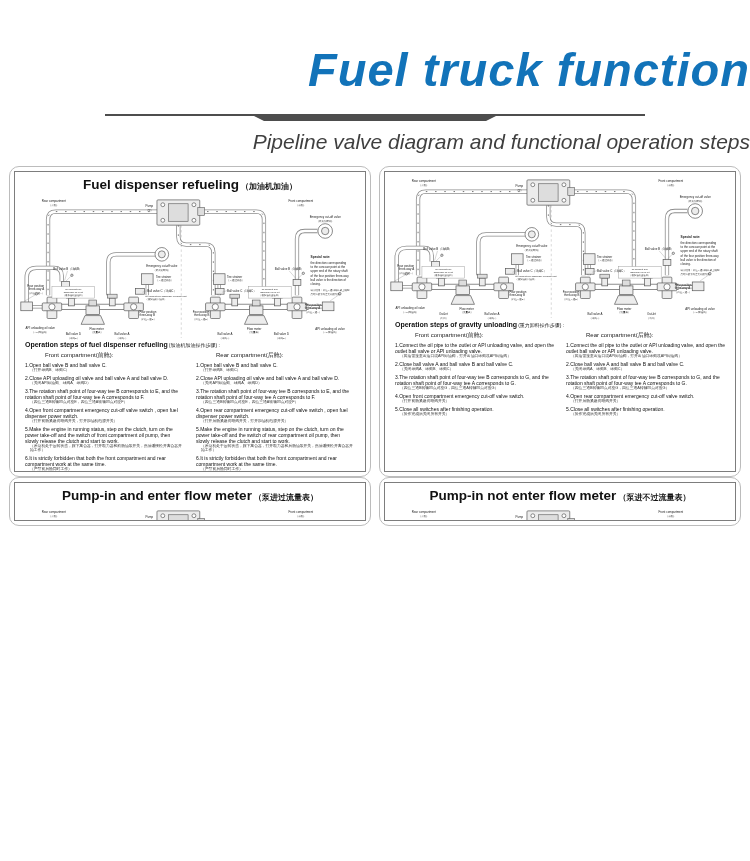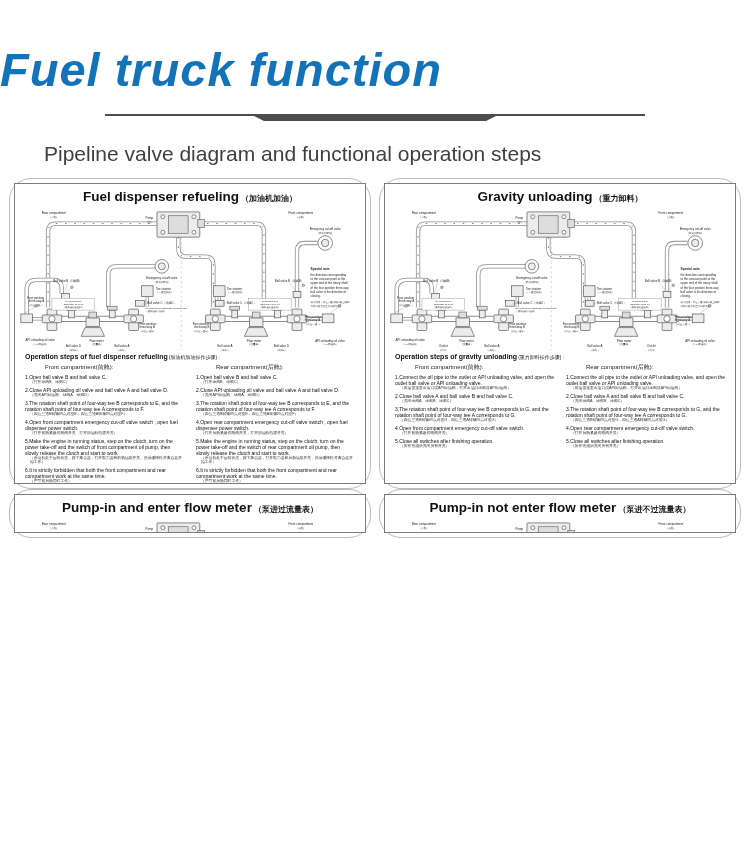--- a/index.html
+++ b/index.html
@@ -1,29 +1,29 @@
 <!DOCTYPE html>
 <html><head>
 <meta charset="utf-8">
 <style>
   html,body{margin:0;padding:0;background:#fff;}
   .page{width:750px;height:861px;margin:0 auto;background:#fff;overflow:hidden;
         font-family:"Liberation Sans",sans-serif;}
   
-  .hdr{text-align:left;padding-top:42px;}
+  .hdr{text-align:right;padding-top:42px;}
   .hdr h1{margin:0;font-size:47px;font-style:italic;font-weight:bold;color:var(--accent,#1273b9);letter-spacing:1px;}
   .divider{position:relative;width:540px;height:10px;margin:14px auto 0;}
   .divider .thin{position:absolute;left:0;top:3px;width:100%;height:2px;background:var(--divider,#4d4d4d);}
   .divider .thick{position:absolute;left:145px;top:3px;width:250px;height:7px;background:var(--divider,#4d4d4d);
                   clip-path:polygon(0 0,100% 0,calc(100% - 14px) 100%,14px 100%);}
-  .subtitle{margin-top:21px;font-size:21px;color:var(--subtitle,#3f3f3f);padding-left:44px;}
+  .subtitle{margin-top:9px;font-size:21px;font-style:italic;color:var(--subtitle,#3f3f3f);padding-left:44px;}
   
   .grid{display:grid;grid-template-columns:362px 362px;grid-template-rows:311px 49px 298px;
         column-gap:8px;justify-content:center;margin-top:12px;}
-  .panel{box-sizing:border-box;border:1px solid var(--border-outer,#bcbcbc);border-radius:22px;
+  .panel{box-sizing:border-box;border:1px solid var(--border-outer,#bcbcbc);border-radius:10px;
          padding:4px;background:#fff;}
   .panel-inner{box-sizing:border-box;border:1px solid var(--border-inner,#7d7d7d);height:100%;overflow:hidden;background:#fff;}
   .caption{display:flex;align-items:center;justify-content:center;font-style:italic;font-weight:bold;
            font-size:22px;color:var(--accent,#1273b9);white-space:nowrap;}
   .panel-title{text-align:center;font-weight:bold;font-size:13.5px;margin-top:5px;color:#111;}
   .panel-title .pt-cn{font-size:8px;font-weight:bold;margin-left:2px;}
   svg.diagram{display:block;width:352px;height:148px;margin:0 auto;}
   
   .ops{padding:1px 10px 0;}
   .ops-heading{font-size:7px;font-weight:bold;color:#111;}
@@ -340,23 +340,20 @@
                     <div class="step-cn">（严禁前后舱同时工作）</div>
                   </li>
                 </ul>
         </div>
       </div>
     </div>
   </div>
 </section>
     <section class="panel">
   <div class="panel-inner">
-    <div class="panel-title">
-      <span class="pt-en">Gravity unloading</span><span class="pt-cn">（重力卸料）</span>
-    </div>
 
     <svg class="diagram" viewBox="0 0 362 152" aria-hidden="true">
 
       <line class="cdash" x1="171" y1="34" x2="171" y2="150"></line>
 
       <g>
         <path class="pipe-o" d="M148 20 H42 Q34 20 34 28 V106"></path>
               <path class="pipe-i" d="M148 20 H42 Q34 20 34 28 V106"></path>
         <path class="pipe-o" d="M188 20 H248 Q256 20 256 28 V106"></path>
               <path class="pipe-i" d="M188 20 H248 Q256 20 256 28 V106"></path>

